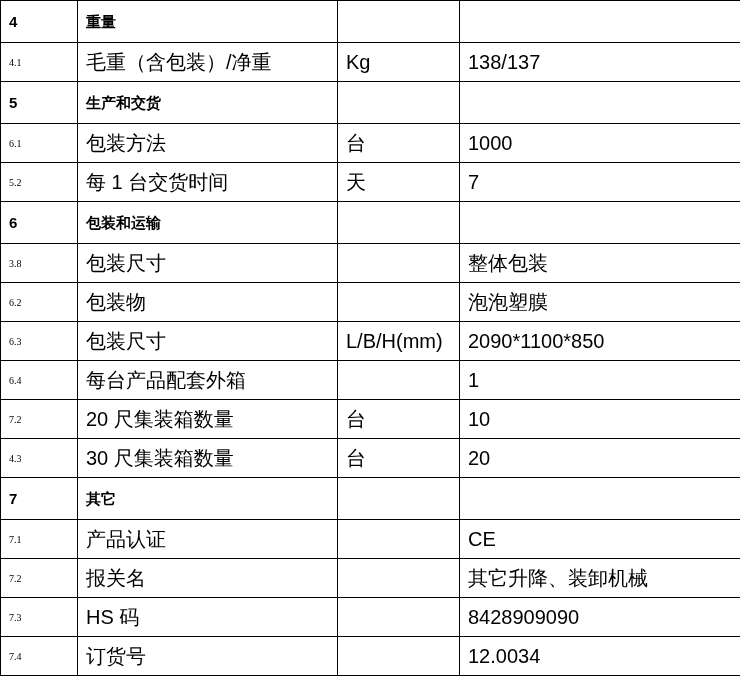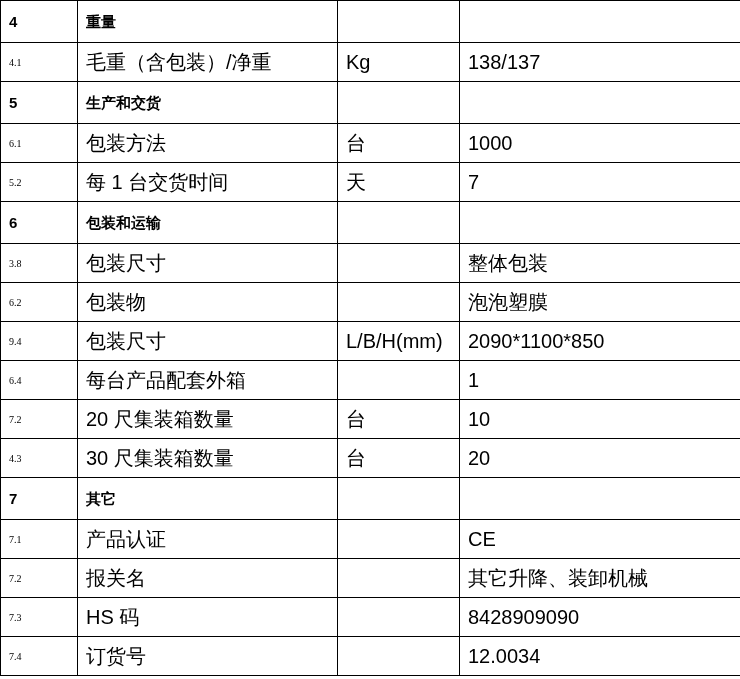--- a/index.html
+++ b/index.html
@@ -99,21 +99,21 @@
         <td class="col-unit"></td>
         <td class="col-value">整体包装</td>
       </tr>
       <tr class="row h-row">
         <td class="col-no">6.2</td>
         <td class="col-item">包装物</td>
         <td class="col-unit"></td>
         <td class="col-value">泡泡塑膜</td>
       </tr>
       <tr class="row h-row">
-        <td class="col-no">9.4</td>
+        <td class="col-no">6.3</td>
         <td class="col-item">包装尺寸</td>
         <td class="col-unit">L/B/H(mm)</td>
         <td class="col-value">2090*1100*850</td>
       </tr>
       <tr class="row h-row">
         <td class="col-no">6.4</td>
         <td class="col-item">每台产品配套外箱</td>
         <td class="col-unit"></td>
         <td class="col-value">1</td>
       </tr>

